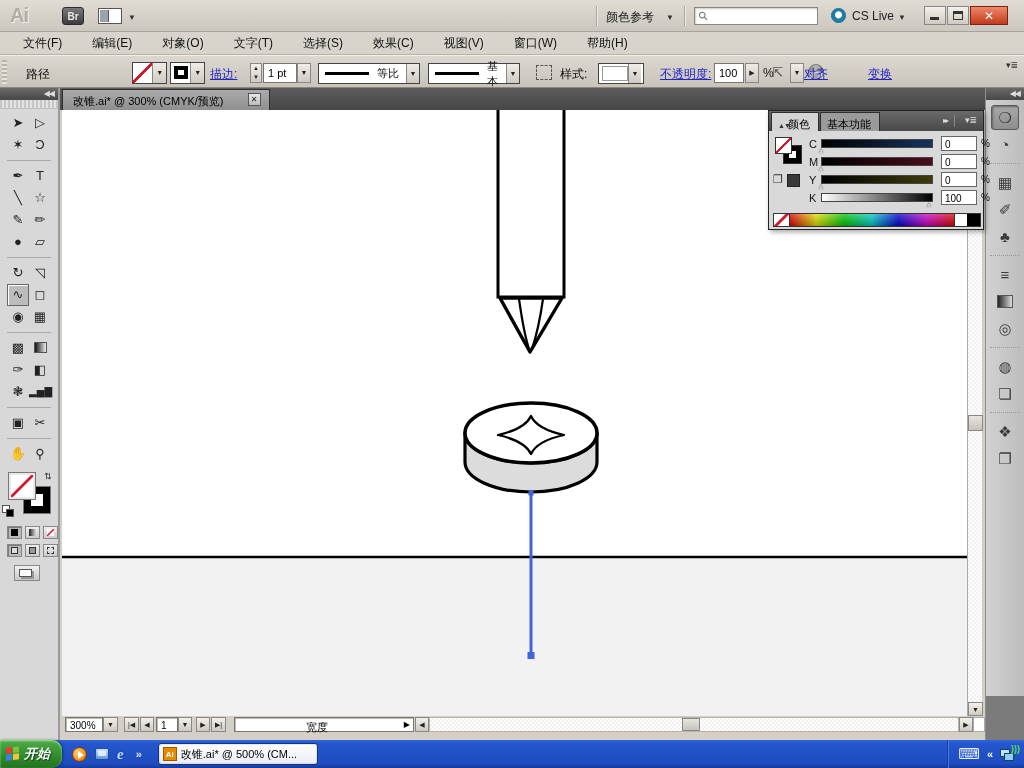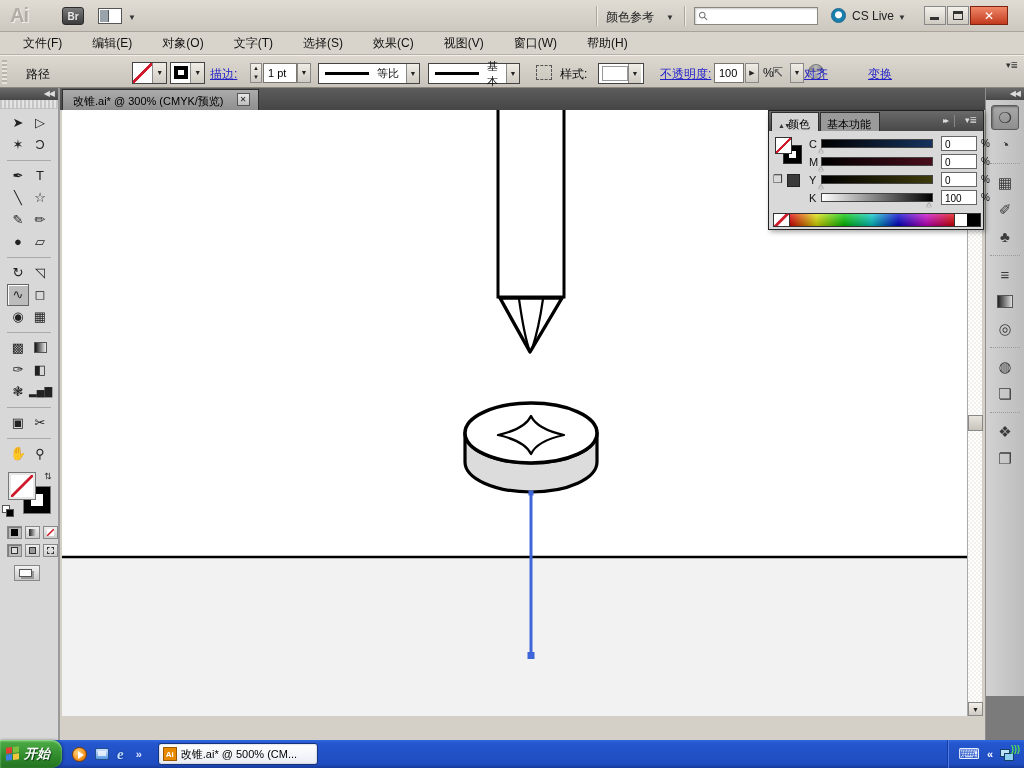--- a/index.html
+++ b/index.html
@@ -103,21 +103,21 @@
   .mode-btn { width:15px; height:13px; border:1px solid #888; background:linear-gradient(#eee,#ccc); position:relative; }
   .mode-btn.pressed { background:#bbb; box-shadow:inset 1px 1px 1px #777; }
   .mode-btn .ib { position:absolute; left:3px; top:2px; width:7px; height:7px; }
   #screen-mode { width:26px; height:16px; margin:8px 0 0 14px; border:1px solid #888; background:linear-gradient(#f2f2f2,#c8c8c8); position:relative; }
   #screen-mode i { position:absolute; left:4px; top:3px; width:13px; height:8px; background:#fff; border:1px solid #555; box-shadow:2px 2px 0 #999; }
 
   
   #doc-area { position:absolute; left:60px; top:0; width:925px; height:652px; }
   #tabstrip { position:absolute; left:0; top:0; width:925px; height:22px; background:linear-gradient(#5c5c5c,#464646); }
   #doc-tab { position:absolute; left:2px; top:1px; height:21px; background:linear-gradient(#ababab,#8f8f8f);
-    border:1px solid #2e2e2e; border-bottom:none; color:#000; font-size:11px; padding:4px 8px 0 10px; display:flex; gap:13px; }
+    border:1px solid #2e2e2e; border-bottom:none; color:#000; font-size:11px; padding:4px 8px 0 10px; display:flex; gap:24px; }
   #tab-close { width:13px; height:13px; margin-top:-1px; background:linear-gradient(#e8e8e8,#bdbdbd); border:1px solid #555;
     font-size:8px; line-height:12px; text-align:center; color:#222; }
   #canvas { position:absolute; left:2px; top:22px; width:905px; height:606px; background:#fff; overflow:hidden; }
   #vscroll { position:absolute; left:907px; top:22px; width:15px; height:606px;
     background:repeating-conic-gradient(#f2f1ee 0 25%,#fff 0 50%) 0 0/4px 4px; border-left:1px solid #aaa; }
   .scroll-btn { position:absolute; left:0; width:15px; height:14px; background:linear-gradient(#f4f1ea,#cfcbc3);
     border:1px solid #888; font-size:7px; color:#222; text-align:center; line-height:13px; }
   #vthumb { position:absolute; left:0; top:305px; width:15px; height:16px; background:linear-gradient(#e8e5de,#c8c4bc); border:1px solid #888; }
 
   
@@ -405,20 +405,40 @@
         <rect x="465.5" y="542" width="7" height="7" fill="#3f66d8"></rect>
       </svg>
     </div>
 
     <div id="vscroll">
       <div class="scroll-btn" style="top:0">▲</div>
       <div id="vthumb"></div>
       <div class="scroll-btn" style="bottom:0">▼</div>
     </div>
 
+    <div id="statusbar">
+      <div class="st-box" style="left:3px; width:38px">300%</div>
+      <div class="st-btn" style="left:41px; width:15px">▼</div>
+      <div class="st-btn" style="left:62px; width:15px">|◀</div>
+      <div class="st-btn" style="left:78px; width:14px">◀</div>
+      <div class="st-box" style="left:94px; width:22px">1</div>
+      <div class="st-btn" style="left:116px; width:14px">▼</div>
+      <div class="st-btn" style="left:134px; width:14px">▶</div>
+      <div class="st-btn" style="left:149px; width:15px">▶|</div>
+      <div class="st-box" id="status-display">
+        <span id="status-text">宽度</span>
+        <span class="st-arrow">▶</span>
+      </div>
+      <div class="st-btn" style="left:353px; width:14px">◀</div>
+      <div id="hscroll-track">
+        <div id="hthumb"></div>
+      </div>
+      <div class="st-btn" style="left:897px; width:14px">▶</div>
+      <div id="scroll-corner"></div>
+    </div>
   </div>
 
   <div id="dock">
     <div class="panel-header"><span>◀◀</span></div>
     <div id="dock-icons">
       <span class="dock-icon selected">❍</span>
       <span class="dock-icon">◔</span>
       <div class="dock-sep"></div>
       <span class="dock-icon">▦</span>
       <span class="dock-icon">✐</span>

